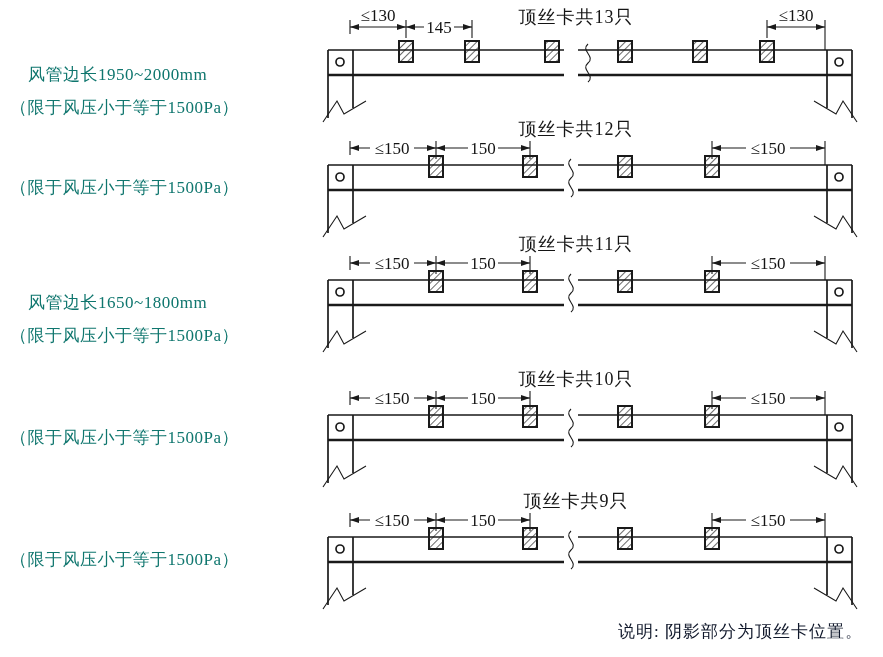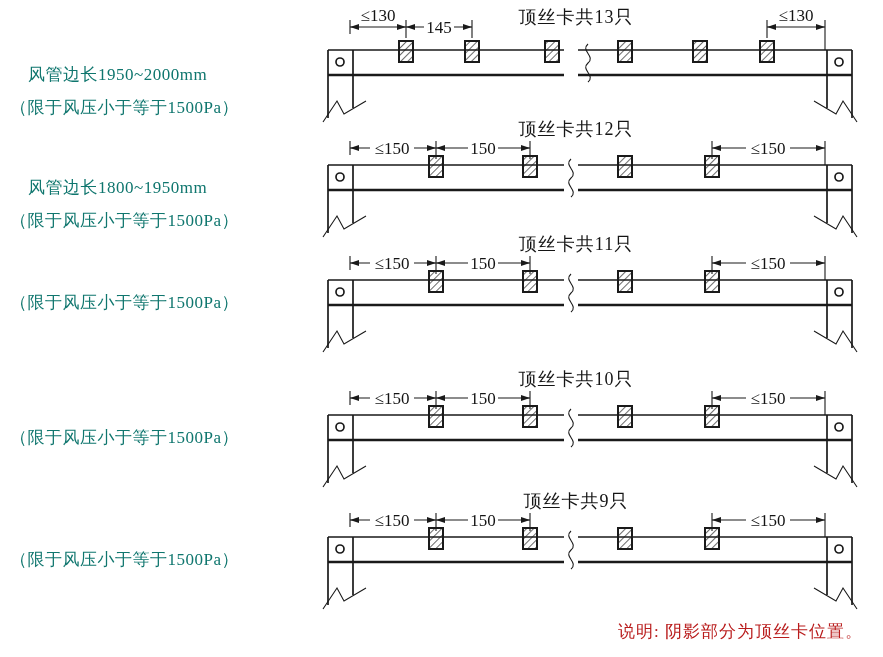--- a/index.html
+++ b/index.html
@@ -8,21 +8,21 @@
     background:#ffffff;
     font-family:"Liberation Serif","DejaVu Serif",serif;
     color:#141414;
   }
   .row{position:absolute;left:0;width:883px;height:130px;}
   .side-label{position:absolute;left:10px;top:48px;width:300px;
     font-size:17px;line-height:33px;color:#0f766e;letter-spacing:0.5px;white-space:nowrap;margin-top:8px;}
   .side-label .l1{padding-left:18px;}
   .diag{position:absolute;left:320px;top:0;}
   .legend-note{position:absolute;left:618px;top:620px;font-size:17px;
-    letter-spacing:1px;color:#b91c1c;white-space:nowrap;}
+    letter-spacing:1px;color:#0f172a;white-space:nowrap;}
   
   .s1{stroke:#1a1a1a;stroke-width:1.1;fill:none;}
   .s16{stroke:#1a1a1a;stroke-width:1.7;fill:none;}
   .s24{stroke:#1a1a1a;stroke-width:2.4;fill:none;}
   .arr{fill:#1a1a1a;stroke:none;}
   .clip{stroke:#1a1a1a;stroke-width:2;}
   text.dim{font-family:"Liberation Serif","DejaVu Serif",serif;font-size:17px;
     fill:#141414;text-anchor:middle;}
   text.ttl{font-family:"Liberation Serif","DejaVu Serif",serif;font-size:18px;
     fill:#141414;text-anchor:middle;letter-spacing:1px;}
@@ -76,21 +76,20 @@
       <rect class="clip" fill="url(#p1)" x="225" y="41" width="14" height="21"></rect>
       <rect class="clip" fill="url(#p1)" x="298" y="41" width="14" height="21"></rect>
       <rect class="clip" fill="url(#p1)" x="373" y="41" width="14" height="21"></rect>
       <rect class="clip" fill="url(#p1)" x="440" y="41" width="14" height="21"></rect>
     </g>
   </svg>
 </div>
 
 <div class="row" style="top:115px">
   <div class="side-label">
-    <div class="l1">风管边长1800~1950mm</div>
     <div class="l2">（限于风压小于等于1500Pa）</div>
   </div>
   <svg class="diag" width="563" height="130" viewBox="0 0 563 130">
     <defs>
       <pattern id="p2" width="5" height="5" patternUnits="userSpaceOnUse" patternTransform="rotate(45)">
         <line x1="0" y1="0" x2="0" y2="5" stroke="#1a1a1a" stroke-width="1.3"></line>
       </pattern>
     </defs>
     <text class="ttl" x="256" y="20">顶丝卡共12只</text>
     <g>
@@ -125,20 +124,21 @@
       <rect class="clip" fill="url(#p2)" x="109" y="41" width="14" height="21"></rect>
       <rect class="clip" fill="url(#p2)" x="203" y="41" width="14" height="21"></rect>
       <rect class="clip" fill="url(#p2)" x="298" y="41" width="14" height="21"></rect>
       <rect class="clip" fill="url(#p2)" x="385" y="41" width="14" height="21"></rect>
     </g>
   </svg>
 </div>
 
 <div class="row" style="top:230px">
   <div class="side-label">
+    <div class="l1">风管边长1650~1800mm</div>
     <div class="l2">（限于风压小于等于1500Pa）</div>
   </div>
   <svg class="diag" width="563" height="130" viewBox="0 0 563 130">
     <defs>
       <pattern id="p3" width="5" height="5" patternUnits="userSpaceOnUse" patternTransform="rotate(45)">
         <line x1="0" y1="0" x2="0" y2="5" stroke="#1a1a1a" stroke-width="1.3"></line>
       </pattern>
     </defs>
     <text class="ttl" x="256" y="20">顶丝卡共11只</text>
     <g>

